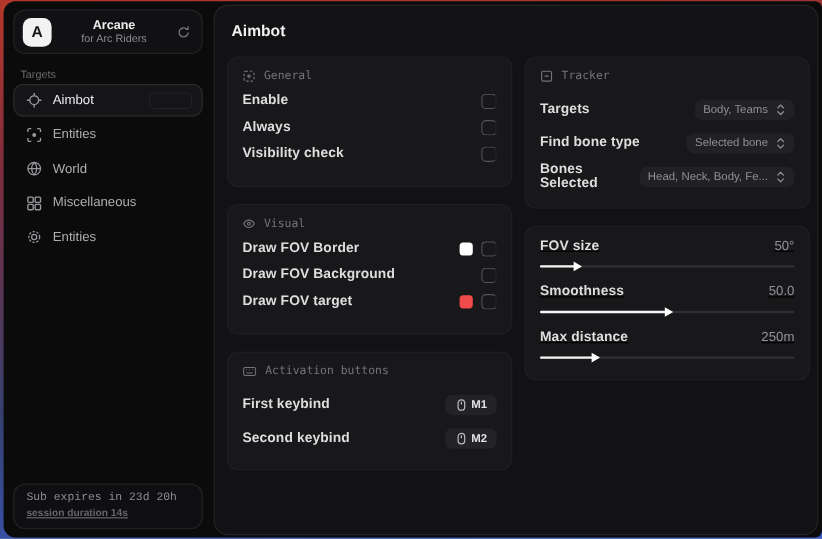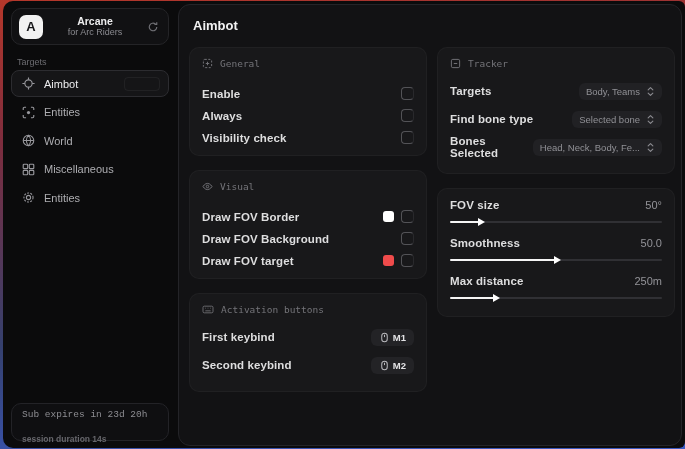--- a/index.html
+++ b/index.html
@@ -37,58 +37,58 @@
   }
   .nav-item.active { background:#151517; border-color:#2c2c30; color:#ececee; }
   .nav-item .nicon { width:13px; height:13px; flex:none; display:flex; align-items:center; justify-content:center; color:#98989d; }
   .hint-pill { position:absolute; right:8px; top:6px; width:36px; height:14px; border:1px solid rgba(255,255,255,0.055); border-radius:4px; }
   .subbox {
     position:absolute; left:8px; right:8px; bottom:7px; height:38px;
     background:#0f0f11; border:1px solid #232327; border-radius:10px;
     padding:5px 10px 0;
   }
   .sub1 { font-family:Liberation Mono, monospace; font-size:9.5px; color:#8d8d92; }
-  .sub2 { font-size:8.5px; font-weight:bold; color:#66666b; margin-top:14px; }
+  .sub2 { font-size:8.5px; font-weight:bold; color:#66666b; margin-top:2px;text-decoration:underline; }
   
   .panel {
     position:absolute; left:175px; top:3px; right:3px; bottom:2px;
     background:#121214; border:1px solid #242428; border-radius:12px;
   }
   .page-title { position:absolute; left:14px; top:13px; color:#f2f2f3; font-size:13px; font-weight:bold; }
   .col-left  { position:absolute; left:10px;  top:42px; width:238px; }
   .col-right { position:absolute; left:258px; top:42px; width:238px; }
   .card {
     background:#18181a; border:1px solid rgba(255,255,255,0.035);
     border-radius:10px; padding:10px 12px 11px; margin-bottom:14px;
   }
   .card-head {
     display:flex; align-items:center; gap:7px; margin-bottom:9px;
     color:#747479; font-family:"DejaVu Sans Mono", monospace; font-size:9.5px;
   }
   .card-head svg { color:#747479; }
-  .row { display:flex; justify-content:space-between; align-items:flex-end; height:22px; }
+  .row { display:flex; justify-content:space-between; align-items:flex-start; height:22px; }
   .row-label { color:#dededf; font-size:11.5px; font-weight:bold; letter-spacing:0.1px; }
   .controls { display:flex; align-items:center; gap:7px; }
   .checkbox {
     width:13px; height:13px; border-radius:4px;
     border:1.5px solid #535357; border-right-color:#29292c;
     background:transparent; cursor:pointer;
   }
   .swatch { width:11px; height:11px; border-radius:3px; cursor:pointer; }
   .pill {
     background:#212124; border-radius:6px; display:flex; align-items:center;
     gap:6px; padding:3px 7px; cursor:pointer;
   }
   .pill .pill-text { color:#919196; font-size:9.5px; white-space:nowrap; }
   .key-pill { background:#232326; border-radius:6px; display:flex; align-items:center; gap:3px; padding:3px 8px; cursor:pointer; }
   .key-pill .key-text { color:#e3e3e5; font-size:9.5px; font-weight:bold; }
   .trow { display:flex; justify-content:space-between; align-items:center; height:26px; margin-bottom:2px; }
   .sgroup { margin-bottom:11px; }
   .sgroup:last-child { margin-bottom:3px; }
-  .slabel-row { display:flex; justify-content:space-between; align-items:flex-start; }
+  .slabel-row { display:flex; justify-content:space-between; align-items:flex-start;text-decoration:underline; }
   .svalue { color:#939398; font-size:11px; }
   .slider { position:relative; height:9px; margin-top:6px; cursor:pointer; }
   .track { position:absolute; left:0; right:0; top:4px; height:2px; background:#303034; border-radius:1px; }
   .fill  { position:absolute; left:0; top:4px; height:2px; background:#f5f5f5; border-radius:1px; }
   .thumb {
     position:absolute; top:0.5px; width:0; height:0; margin-left:-2px;
     border-left:7px solid #ffffff; border-top:4.5px solid transparent; border-bottom:4.5px solid transparent;
   }
 </style>
 </head>

